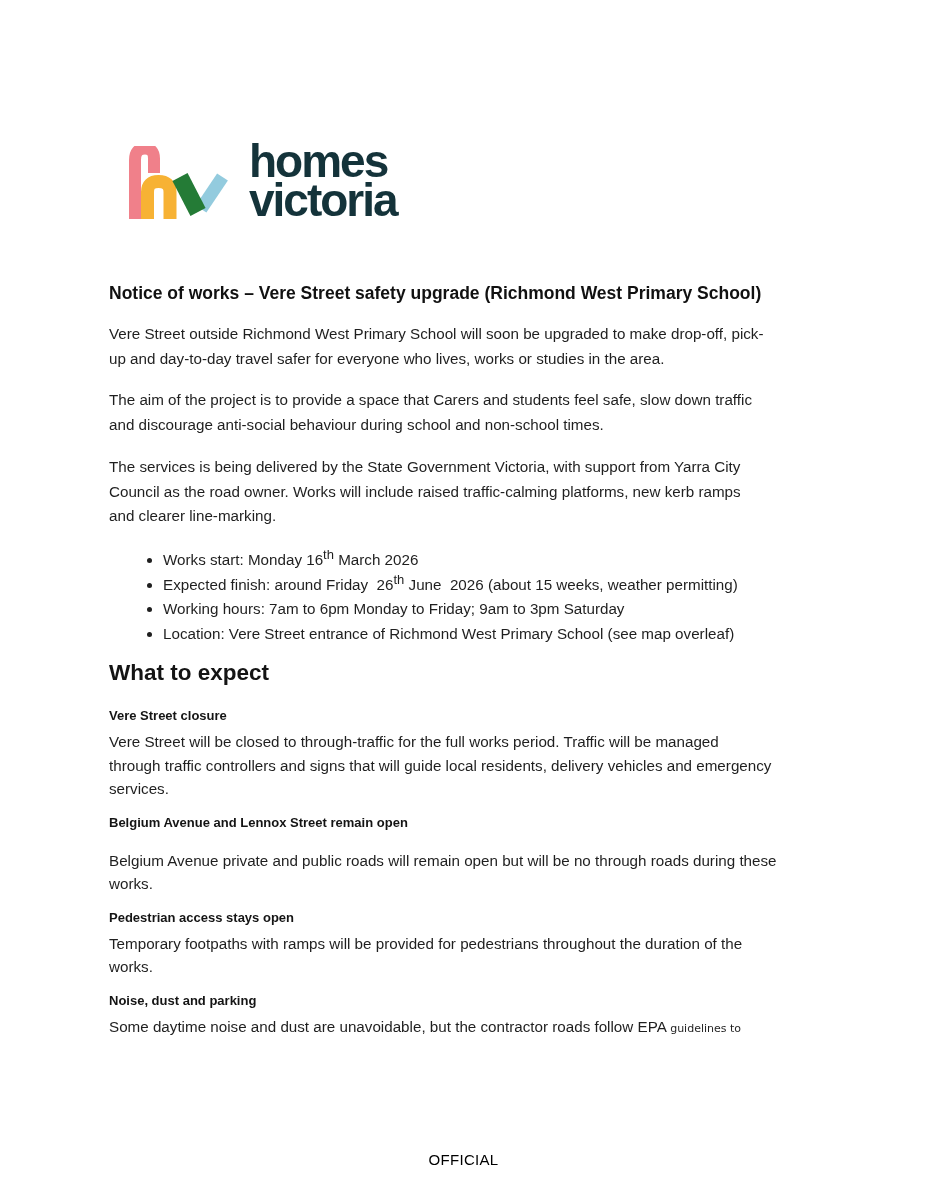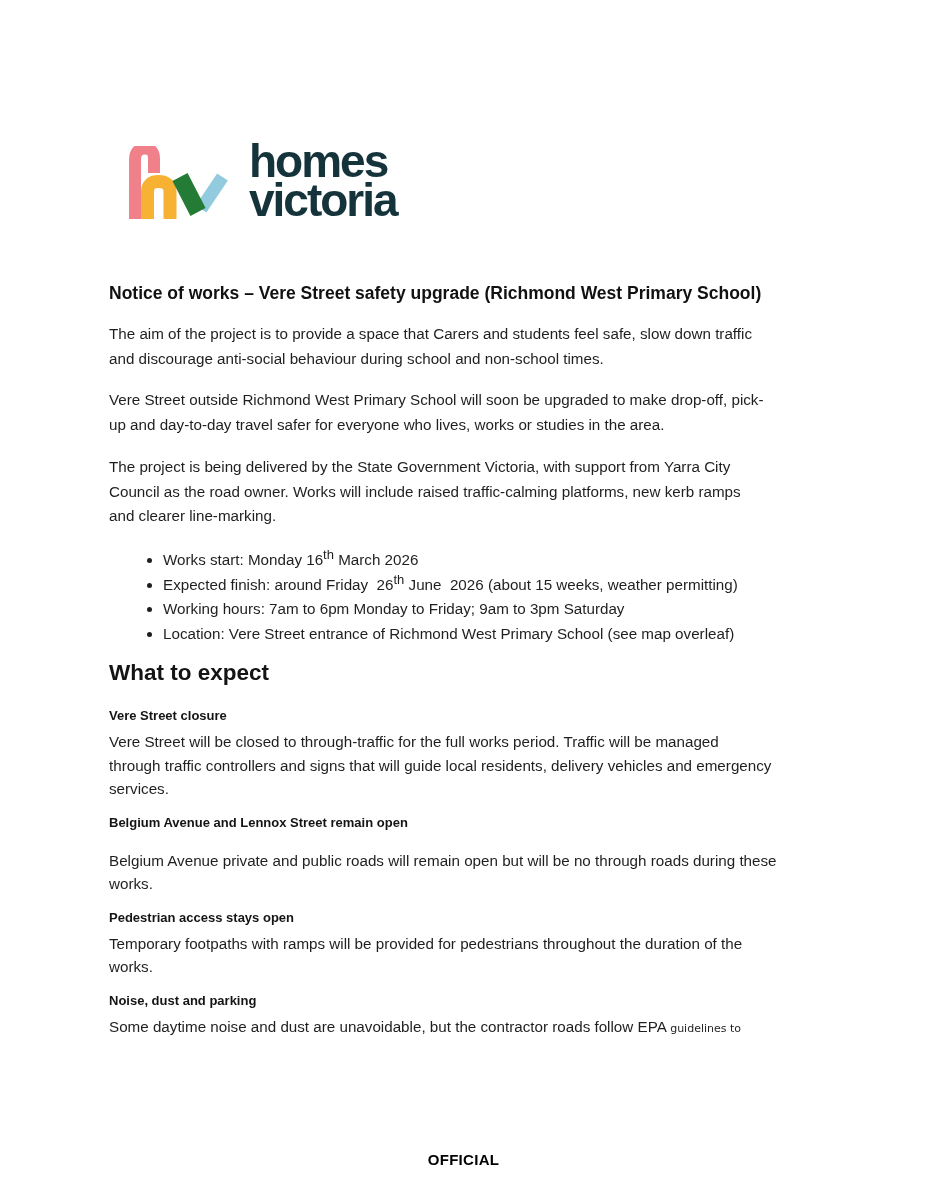--- a/index.html
+++ b/index.html
@@ -27,21 +27,21 @@
   ul.works li { font-size:15.2px; line-height:24.6px; white-space:pre-wrap; }
   sup.ord { font-size:13px; vertical-align:super; line-height:0; }
   h3.sub { font-size:13px; font-weight:bold; line-height:18px; color:#141414; margin:13px 0 0; }
   h3.sub.first { margin-top:21px; }
   p.subbody { font-size:15.2px; line-height:23.5px; white-space:pre-wrap; margin:5px 0 0; }
   p.subbody.gap { margin-top:17px; }
   .alt-font { font-family:"DejaVu Sans", sans-serif; font-size:11px; }
 
   .footer {
     position:absolute; top:1151px; left:0; width:927px; text-align:center;
-    font-size:15px; font-weight:bold; color:#000; letter-spacing:0.3px;
+    font-size:15px; font-weight:normal; color:#000; letter-spacing:0.3px;
   }
 </style>
 </head>
 <body>
 
 <div class="page">
   <div class="content">
 
     <div class="logo-row">
       <svg class="logo-mark" width="101" height="73" viewBox="0 0 101 73" fill="none" xmlns="http://www.w3.org/2000/svg">
@@ -51,25 +51,25 @@
         <path d="M51,31 L69,66" stroke-width="17" fill="none" stroke="#247B36"></path>
       </svg>
       <div class="wordmark">
         <div>homes</div>
         <div>victoria</div>
       </div>
     </div>
 
     <h1 class="title">Notice of works – Vere Street safety upgrade (Richmond West Primary School)</h1>
 
+    <p class="body">Vere Street outside Richmond West Primary School will soon be upgraded to make drop-off, pick-
+up and day-to-day travel safer for everyone who lives, works or studies in the area.</p>
     <p class="body">The aim of the project is to provide a space that Carers and students feel safe, slow down traffic
 and discourage anti-social behaviour during school and non-school times.</p>
-    <p class="body">Vere Street outside Richmond West Primary School will soon be upgraded to make drop-off, pick-
-up and day-to-day travel safer for everyone who lives, works or studies in the area.</p>
-    <p class="body">The project is being delivered by the State Government Victoria, with support from Yarra City
+    <p class="body">The services is being delivered by the State Government Victoria, with support from Yarra City
 Council as the road owner. Works will include raised traffic-calming platforms, new kerb ramps
 and clearer line-marking.</p>
 
 
     <ul class="works">
       <li><span>Works start: Monday 16</span><sup class="ord">th</sup><span> March 2026</span></li>
       <li><span>Expected finish: around Friday  26</span><sup class="ord">th</sup><span> June  2026 (about 15 weeks, weather permitting)</span></li>
       <li><span>Working hours: 7am to 6pm Monday to Friday; 9am to 3pm Saturday</span><sup class="ord"></sup><span></span></li>
       <li><span>Location: Vere Street entrance of Richmond West Primary School (see map overleaf)</span><sup class="ord"></sup><span></span></li>
     </ul>

